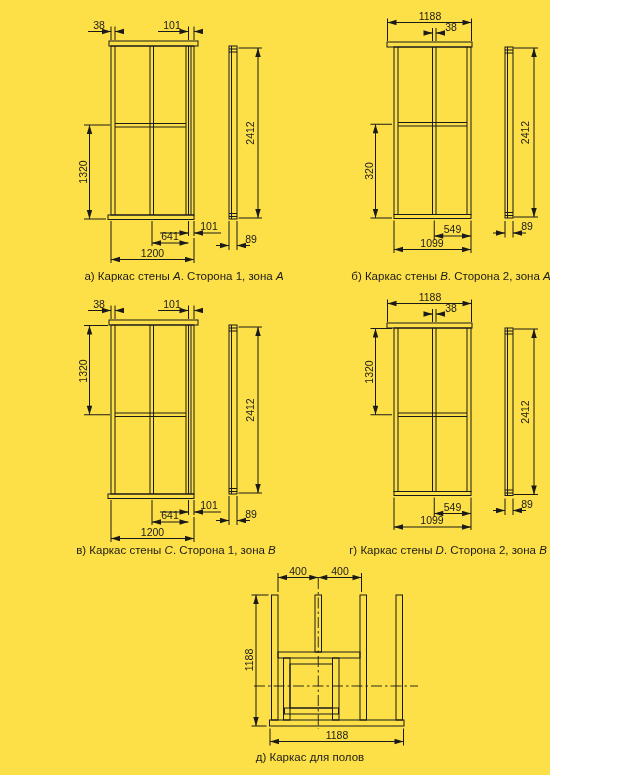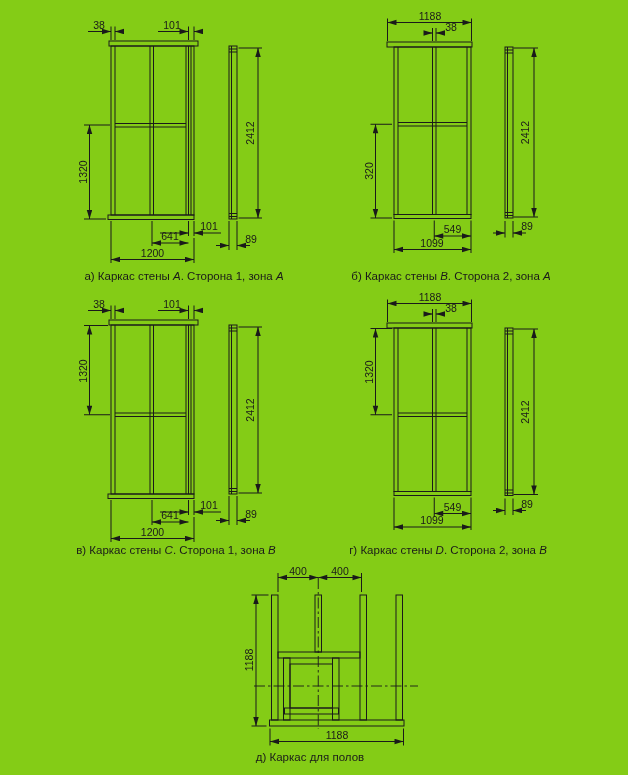--- a/index.html
+++ b/index.html
@@ -1,16 +1,16 @@
 <!DOCTYPE html>
 <html><head>
 <meta charset="utf-8">
 <style>
   html,body{margin:0;padding:0;background:#ffffff;}
-  .canvas{position:relative;width:628px;height:775px;background:#84cc16;overflow:hidden;}
+  .canvas{position:relative;width:550px;height:775px;background:#fde047;overflow:hidden;}
   svg{position:absolute;left:0;top:0;}
   .s{stroke:#1a1a1a;stroke-width:1;fill:none;}
   .cl{stroke:#1a1a1a;stroke-width:0.9;fill:none;stroke-dasharray:11 3 2.5 3;}
   text{font-family:"Liberation Sans",sans-serif;fill:#1a1a1a;}
   .dim{font-size:10.5px;}
   .cap{font-size:11.5px;}
   .it{font-style:italic;}
 </style>
 </head>
 <body>

